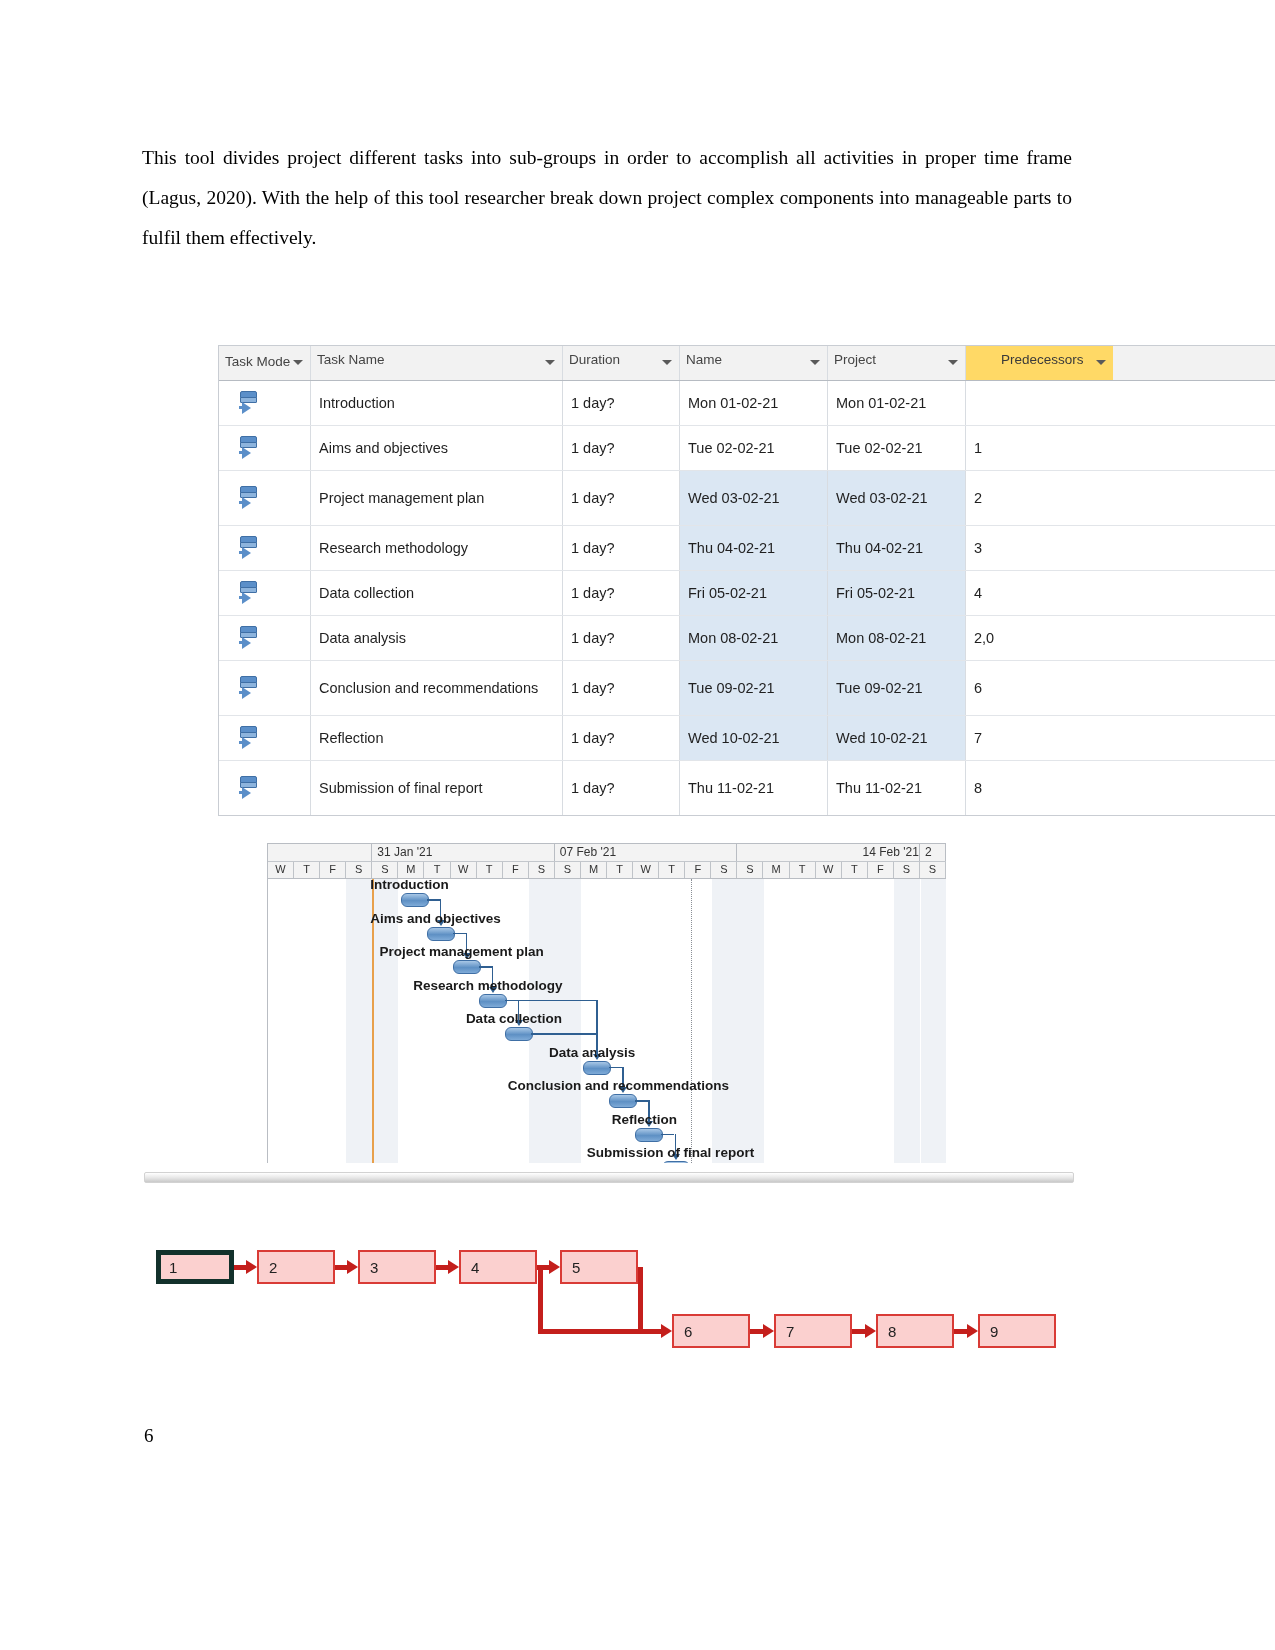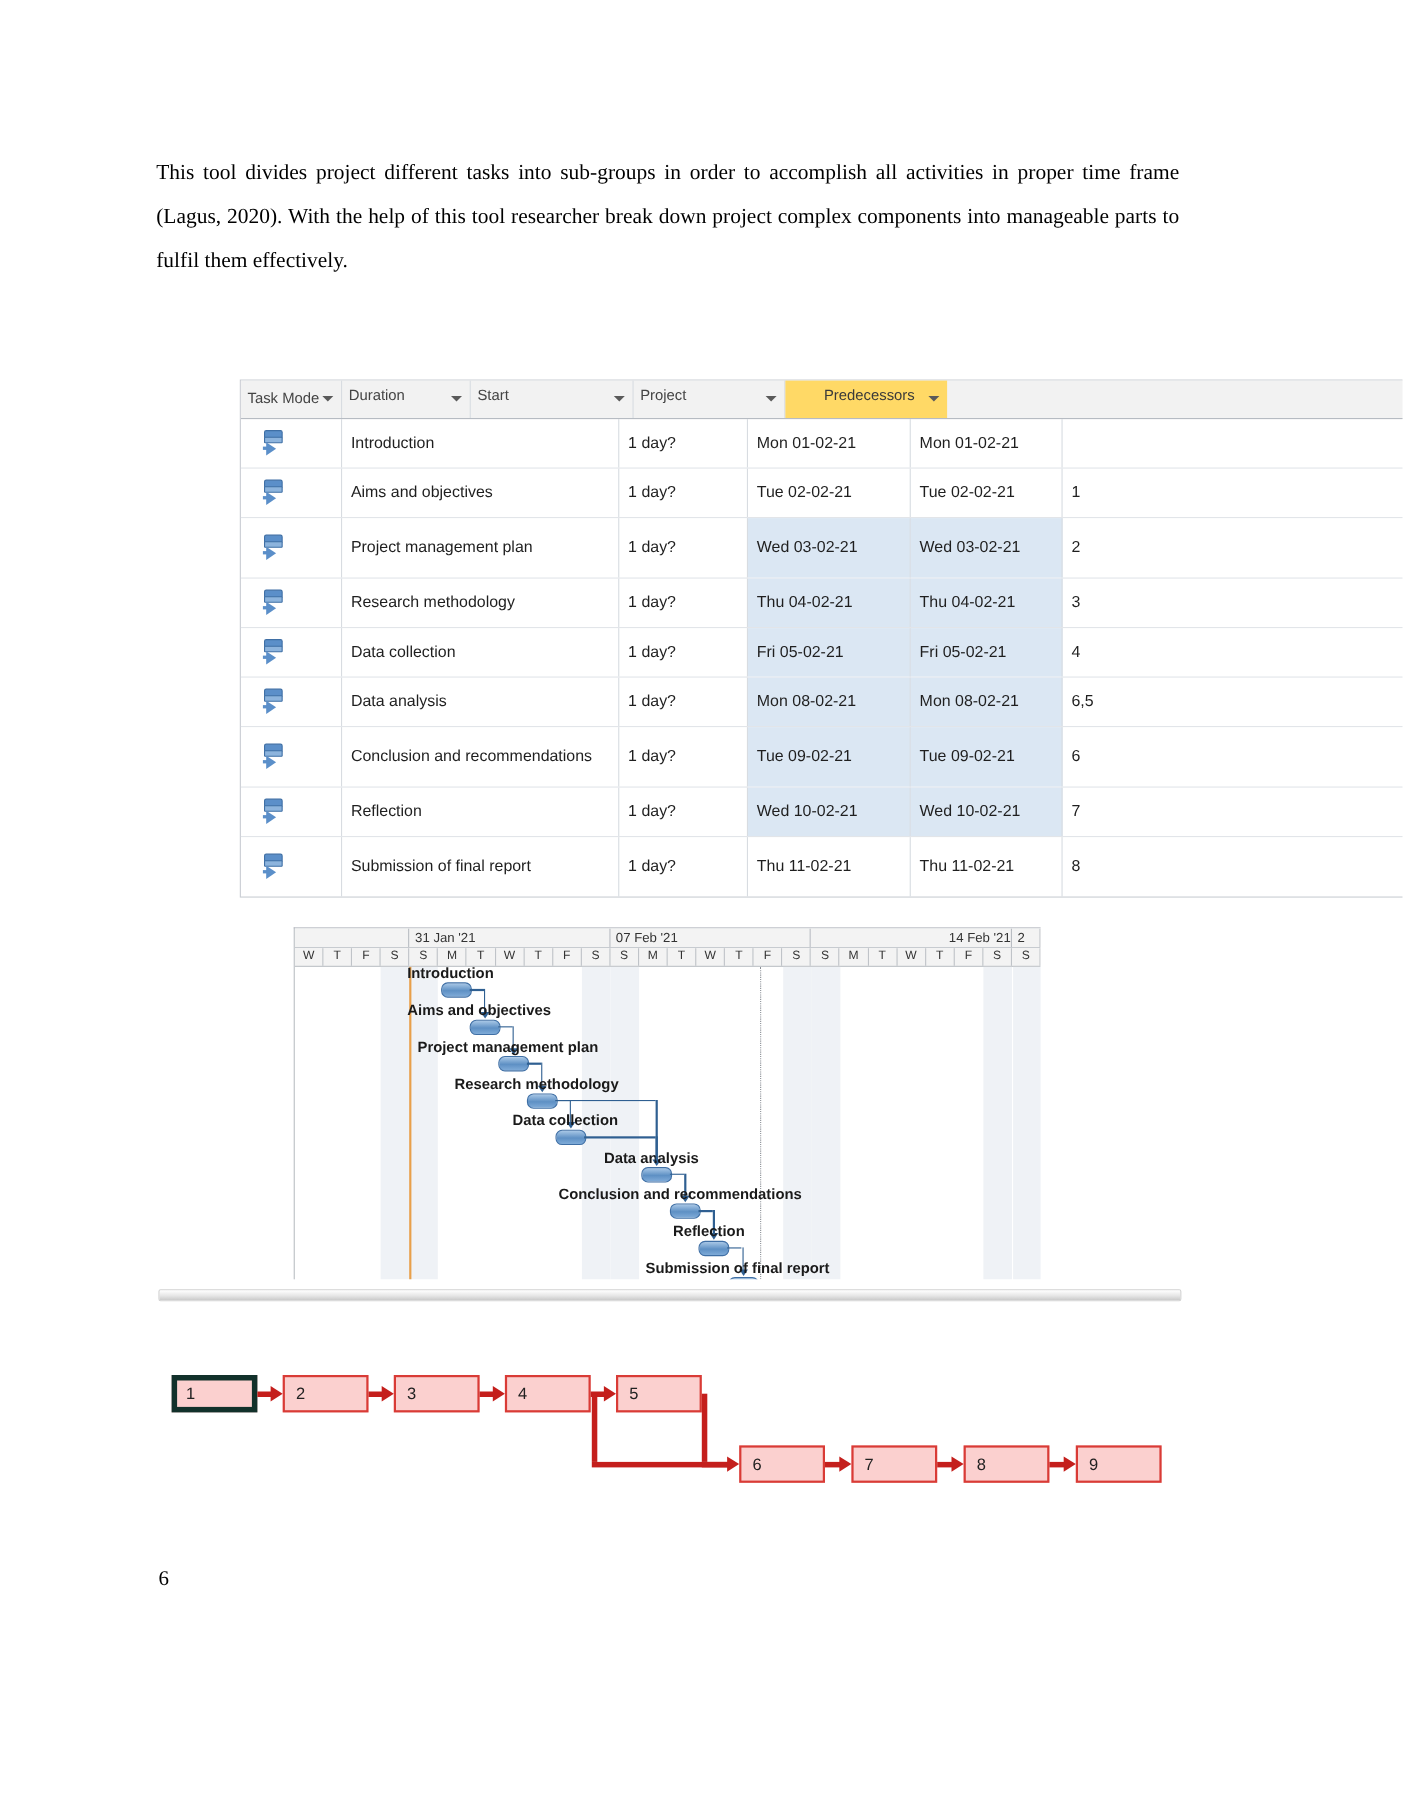--- a/index.html
+++ b/index.html
@@ -196,26 +196,30 @@
   <p class="para">This tool divides project different tasks into sub-groups in order to accomplish all activities in proper time frame (Lagus, 2020). With the help of this tool researcher break down project complex components into manageable parts to fulfil them effectively.</p>
 </div>
 
 <div class="proj-table">
 
   <div class="pt-row pt-head">
     <div class="pt-cell c-mode">
       <span class="wrap">Task Mode</span>
       <span class="caret"></span>
     </div>
+    <div class="pt-cell c-name">
+      <span>Task Name</span>
+      <span class="caret"></span>
+    </div>
     <div class="pt-cell c-dur">
       <span>Duration</span>
       <span class="caret"></span>
     </div>
     <div class="pt-cell c-start">
-      <span>Start</span>
+      <span>Name</span>
       <span class="caret"></span>
     </div>
     <div class="pt-cell c-finish">
       <span>Project</span>
       <span class="caret"></span>
     </div>
     <div class="pt-cell c-pred pred">
       <span>Predecessors</span>
       <span class="caret"></span>
     </div>
@@ -362,21 +366,21 @@
         <div class="pt-cell c-dur short">
           <span>1 day?</span>
         </div>
         <div class="pt-cell c-start short hl">
           <span>Mon 08-02-21</span>
         </div>
         <div class="pt-cell c-finish short hl">
           <span>Mon 08-02-21</span>
         </div>
         <div class="pt-cell c-pred short">
-          <span>6,5</span>
+          <span>2,0</span>
         </div>
       </div>
       <div class="pt-row">
         <div class="pt-cell c-mode tall">
           <span class="mode-icon">
             <span class="bar1"></span>
             <span class="bar2"></span>
             <span class="arrtail"></span>
             <span class="arr"></span>
           </span>

